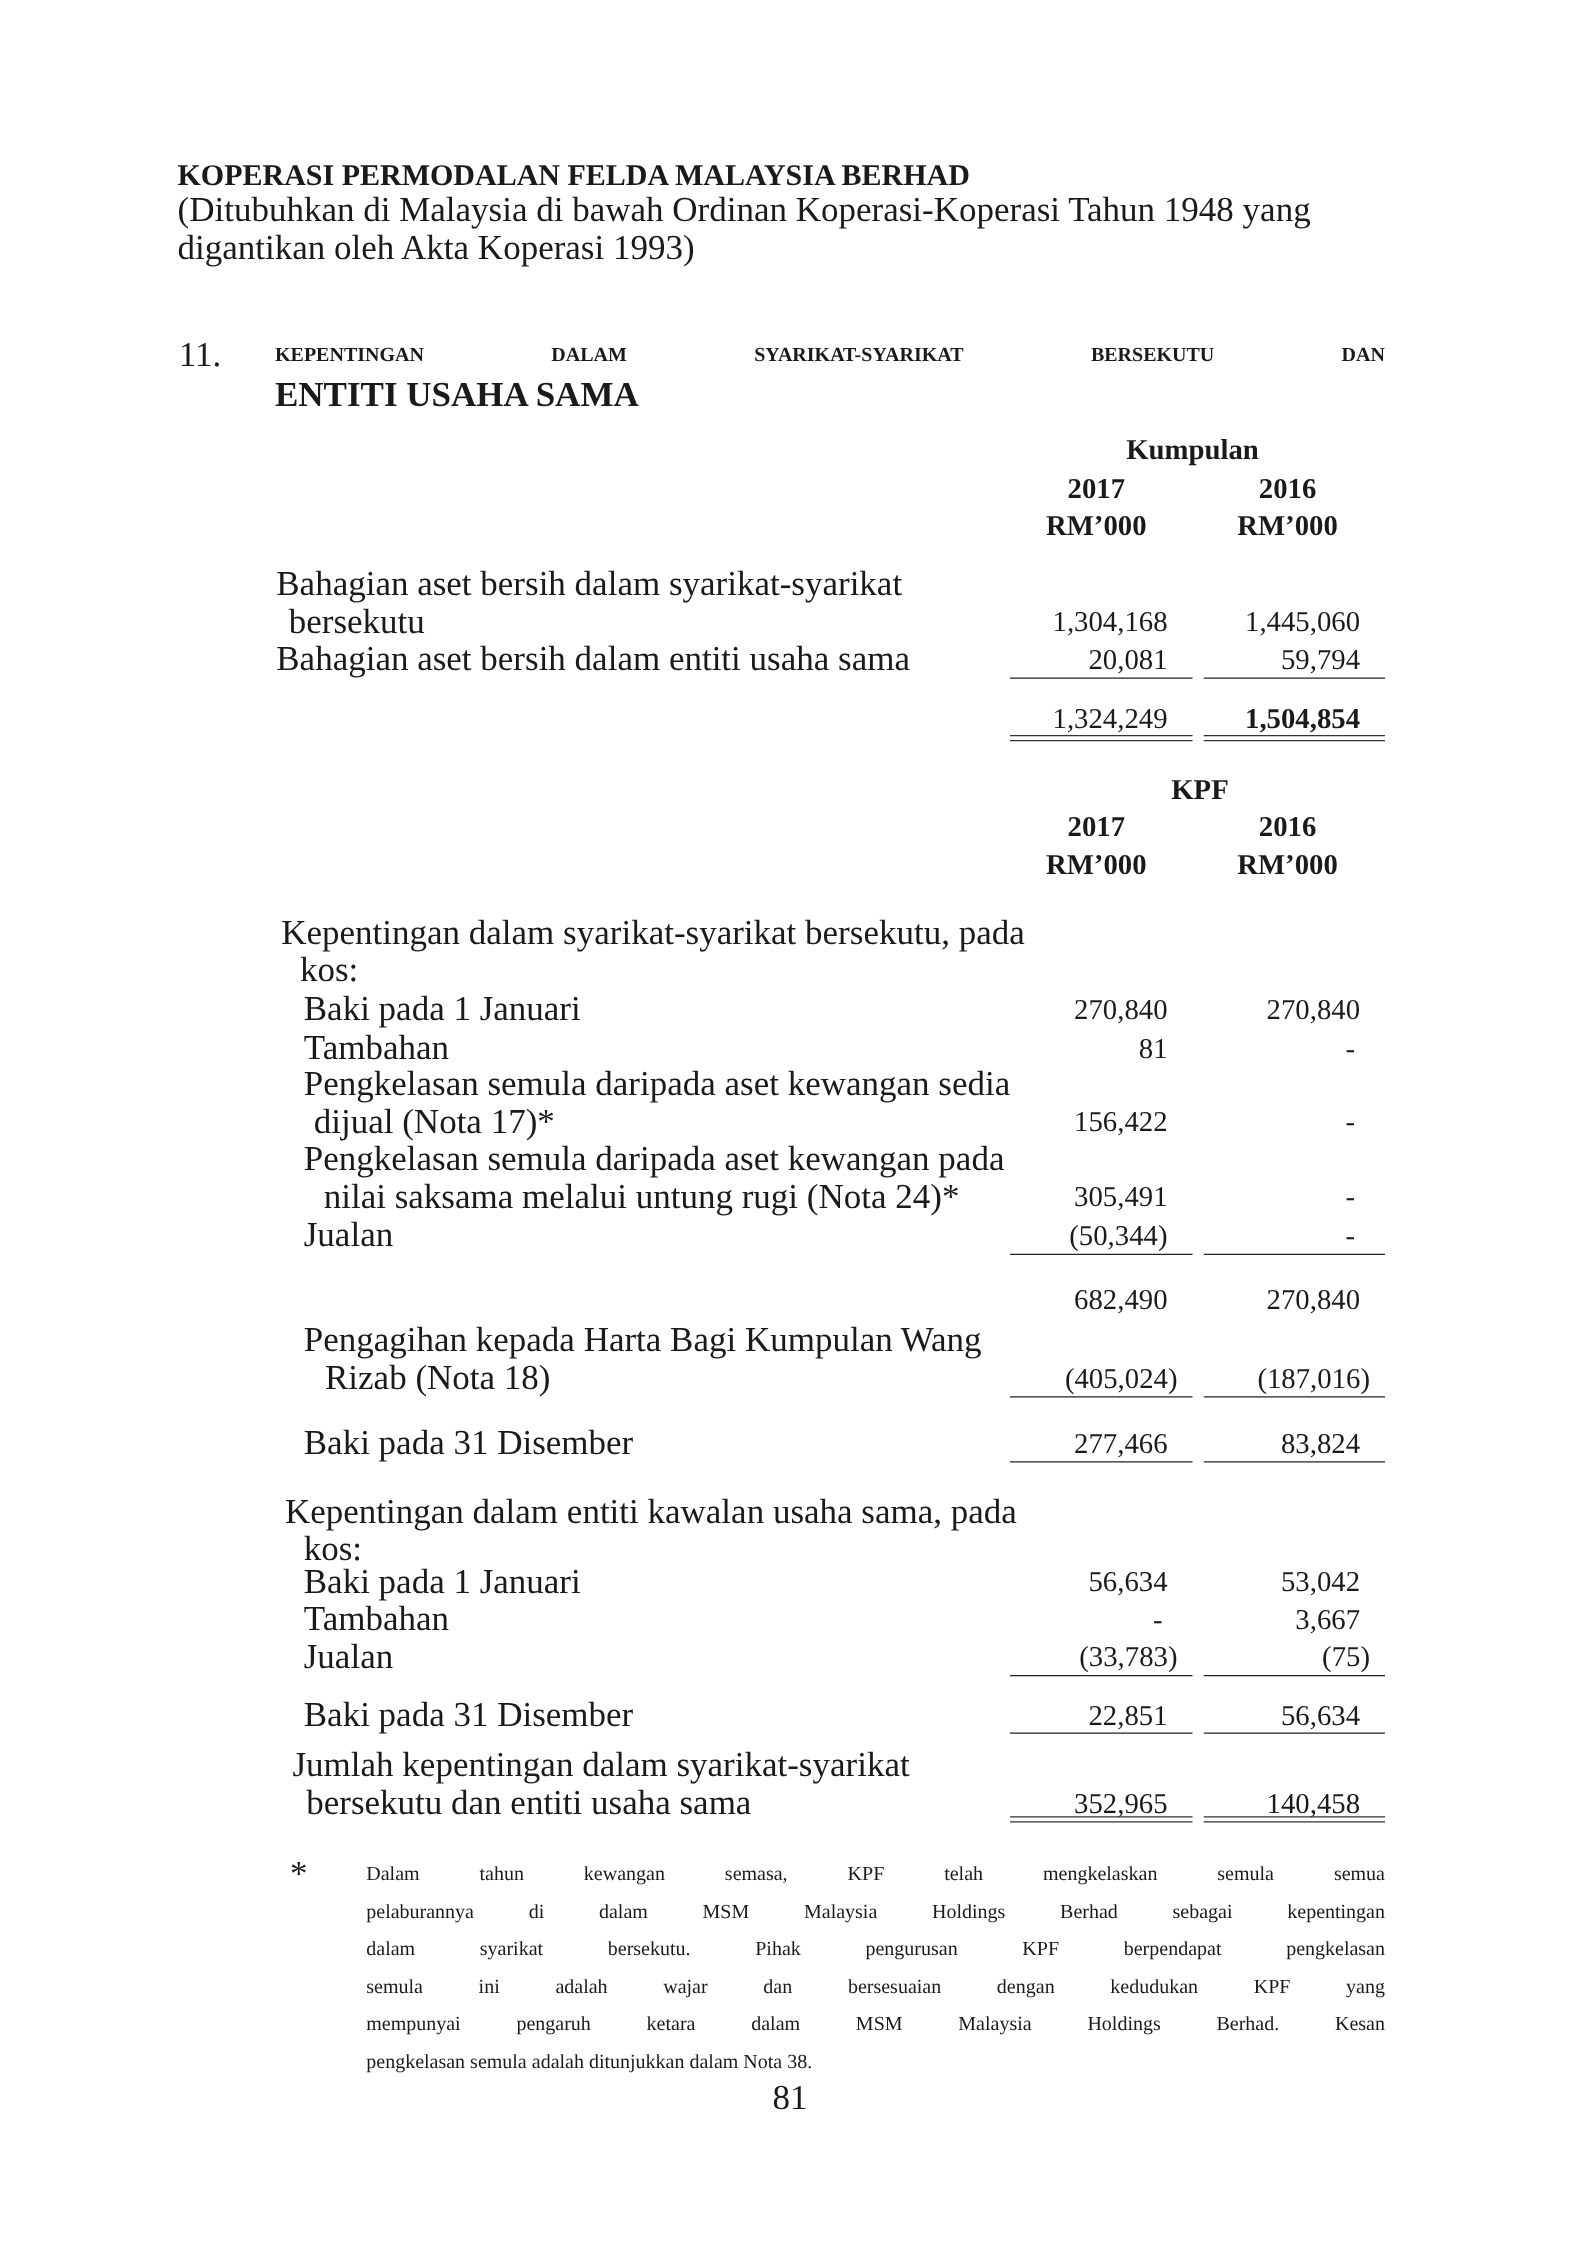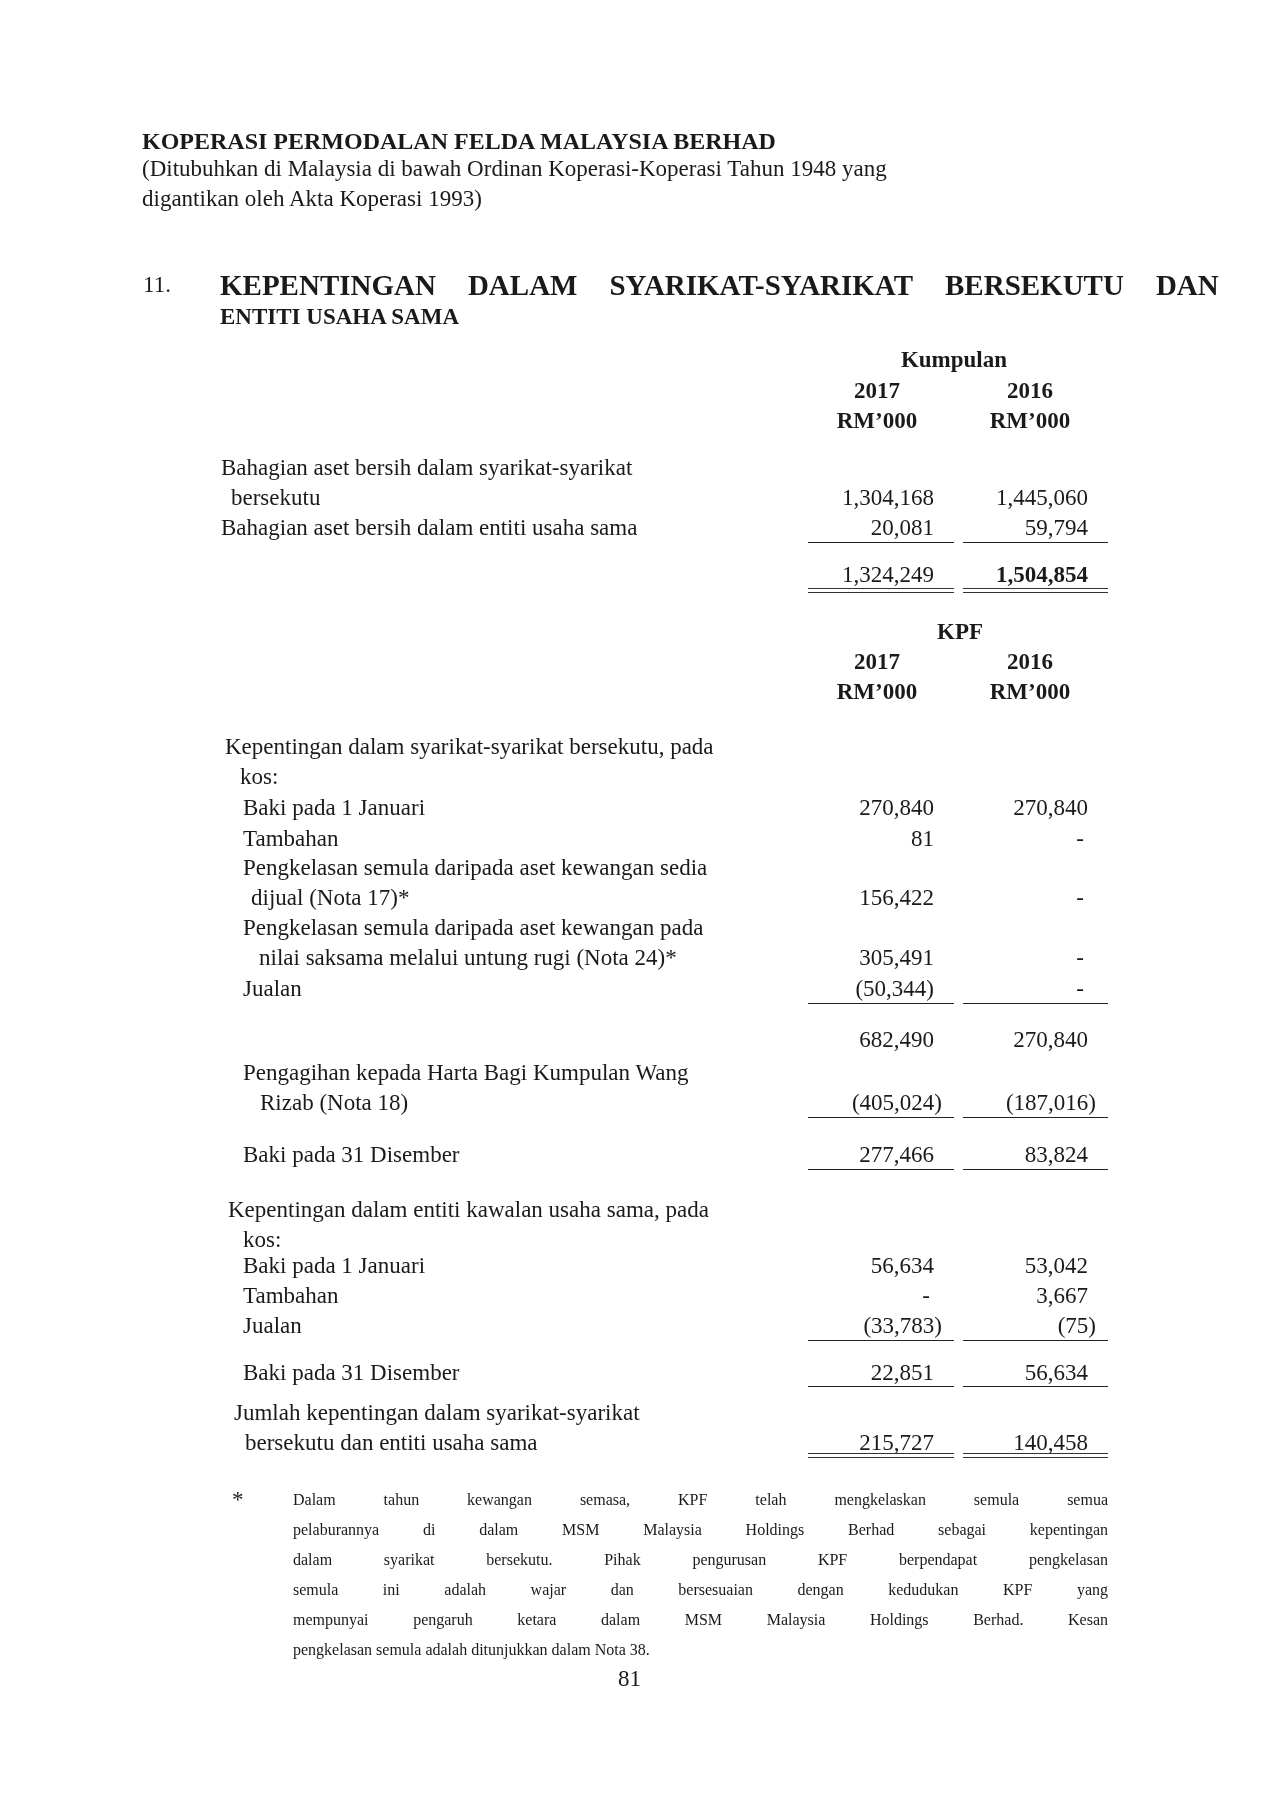--- a/index.html
+++ b/index.html
@@ -1,18 +1,18 @@
 <!DOCTYPE html>
 <html><head>
 <meta charset="utf-8">
 <style>
   html, body { margin: 0; padding: 0; background: #ffffff; }
   body { width: 1272px; height: 1800px; position: relative; overflow: hidden;
          font-family: "Liberation Serif", "DejaVu Serif", serif; color: #1a1a1a; }
-  .t { position: absolute; white-space: nowrap; font-size: 23px; line-height: 26px; }
+  .t { position: absolute; white-space: nowrap; font-size: 28px; line-height: 26px; }
   .b { font-weight: bold; }
   .num { position: absolute; white-space: nowrap; font-size: 23px; line-height: 26px; text-align: right; }
   .c17 { right: calc(1272px - 934px); }
   .c16 { right: calc(1272px - 1088px); }
   .hc { position: absolute; font-size: 23px; line-height: 26px; font-weight: bold; text-align: center; width: 160px; }
   .h17 { left: 797px; }
   .h16 { left: 950px; }
   .line { position: absolute; height: 0; border-top: 1.5px solid #222; }
   .dline { position: absolute; height: 3px; border-top: 1.5px solid #333; border-bottom: 1.5px solid #333; }
   .u17 { left: 808px; width: 146px; }
@@ -21,21 +21,21 @@
   .foot.last { text-align-last: left; }
 </style>
 </head>
 <body>
 
 <div class="t b" style="left:142px; top:128px; font-size:24px;">KOPERASI PERMODALAN FELDA MALAYSIA BERHAD</div>
 <div class="t" style="left:142px; top:156px;">(Ditubuhkan di Malaysia di bawah Ordinan Koperasi-Koperasi Tahun 1948 yang</div>
 <div class="t" style="left:142px; top:186px;">digantikan oleh Akta Koperasi 1993)</div>
 
 <div class="t" style="left:143px; top:272px;">11.</div>
-<div class="t b" style="left:220px; top:272px; width:888px; display:flex; justify-content:space-between; font-size:29px;gap:32px;">
+<div class="t b" style="left:220px; top:272px; width:888px; display:flex; justify-content:space-between; font-size:16px;gap:32px;">
   <span>KEPENTINGAN</span>
   <span>DALAM</span>
   <span>SYARIKAT-SYARIKAT</span>
   <span>BERSEKUTU</span>
   <span>DAN</span>
 </div>
 <div class="t b" style="left:220px; top:304px;">ENTITI USAHA SAMA</div>
 
 <div class="hc" style="left:874px; top:347px;">Kumpulan</div>
 <div class="hc h17" style="top:378px;">2017</div>
@@ -148,21 +148,21 @@
   <div class="t" style="left:243px; top:1360px;">Baki pada 31 Disember</div>
   <div class="num c17" style="top:1360px;">22,851</div>
   <div class="num c16" style="top:1360px;">56,634</div>
 </div>
 <div class="line u17" style="top:1386px;"></div>
 <div class="line u16" style="top:1386px;"></div>
 
 <div>
   <div class="t" style="left:234px; top:1400px;">Jumlah kepentingan dalam syarikat-syarikat</div>
   <div class="t" style="left:245px; top:1430px;">bersekutu dan entiti usaha sama</div>
-  <div class="num c17" style="top:1430px;">215,727</div>
+  <div class="num c17" style="top:1430px;">352,965</div>
   <div class="num c16" style="top:1430px;text-align:center;">140,458</div>
 </div>
 <div class="dline u17" style="top:1453px;"></div>
 <div class="dline u16" style="top:1453px;"></div>
 
 <div class="t" style="left:232px; top:1487px;">*</div>
 <div class="foot" style="top:1485px;">Dalam tahun kewangan semasa, KPF telah mengkelaskan semula semua</div>
 <div class="foot" style="top:1515px;">pelaburannya di dalam MSM Malaysia Holdings Berhad sebagai kepentingan</div>
 <div class="foot" style="top:1545px;">dalam syarikat bersekutu. Pihak pengurusan KPF berpendapat pengkelasan</div>
 <div class="foot" style="top:1575px;">semula ini adalah wajar dan bersesuaian dengan kedudukan KPF yang</div>

